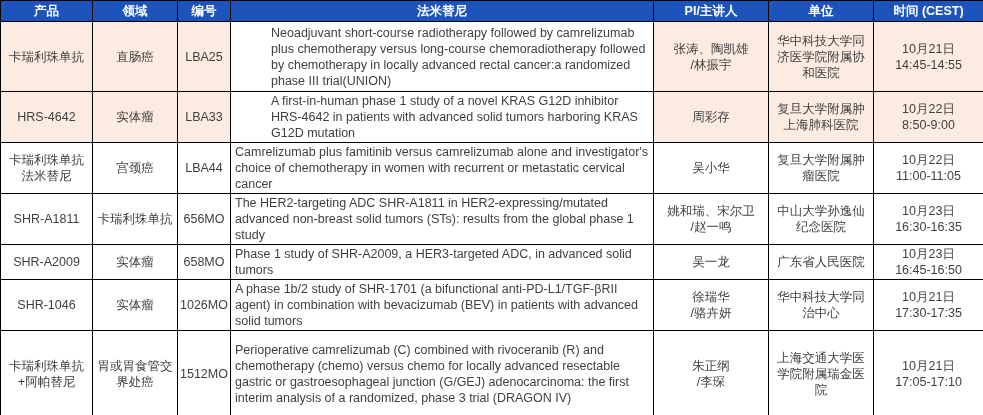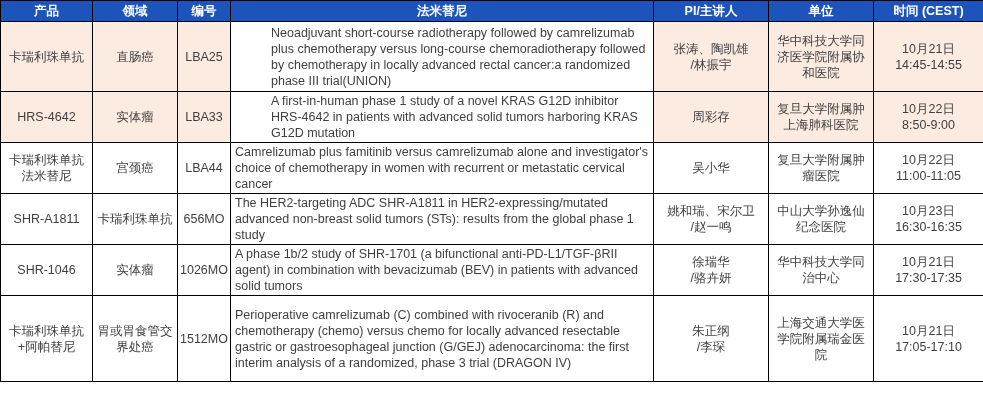--- a/index.html
+++ b/index.html
@@ -117,20 +117,30 @@
         <td>卡瑞利珠单抗</td>
         <td>656MO</td>
         <td class="title-cell">The HER2-targeting ADC SHR-A1811 in HER2-expressing/mutated advanced non-breast solid tumors (STs): results from the global phase 1 study</td>
         <td>姚和瑞、宋尔卫
 /赵一鸣</td>
         <td>中山大学孙逸仙
 纪念医院</td>
         <td>10月23日
 16:30-16:35</td>
       </tr>
+      <tr style="height:35px">
+        <td>SHR-A2009</td>
+        <td>实体瘤</td>
+        <td>658MO</td>
+        <td class="title-cell">Phase 1 study of SHR-A2009, a HER3-targeted ADC, in advanced solid tumors</td>
+        <td>吴一龙</td>
+        <td>广东省人民医院</td>
+        <td>10月23日
+16:45-16:50</td>
+      </tr>
       <tr style="height:50px">
         <td>SHR-1046</td>
         <td>实体瘤</td>
         <td>1026MO</td>
         <td class="title-cell">A phase 1b/2 study of SHR-1701 (a bifunctional anti-PD-L1/TGF-βRII agent) in combination with bevacizumab (BEV) in patients with advanced solid tumors</td>
         <td>徐瑞华
 /骆卉妍</td>
         <td>华中科技大学同
 治中心</td>
         <td>10月21日

